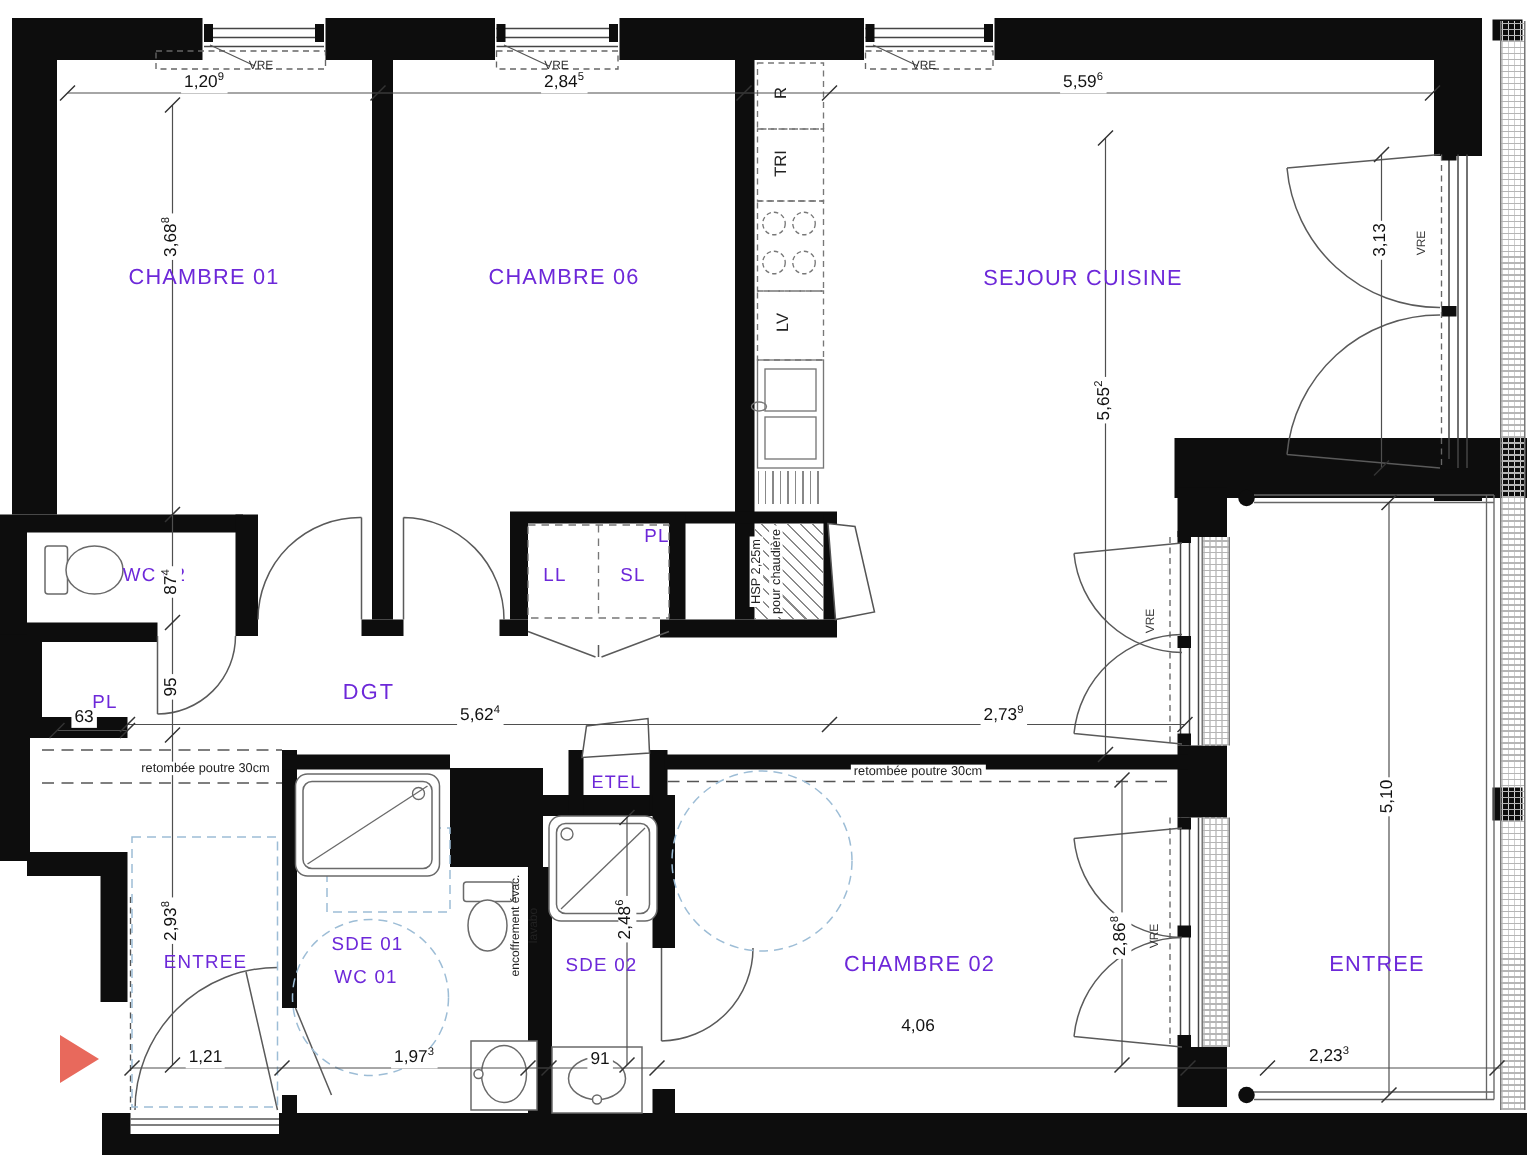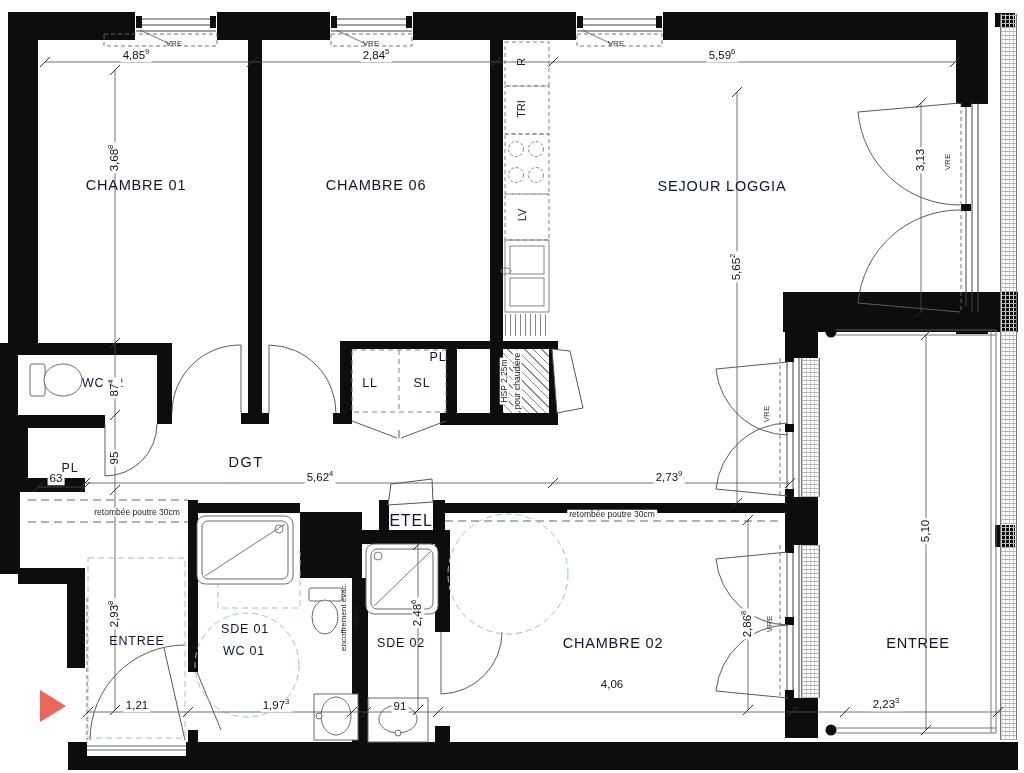--- a/index.html
+++ b/index.html
@@ -8,21 +8,21 @@
   .w{position:absolute;background:#0d0d0d;}
   .white{position:absolute;background:#ffffff;}
   .hatch45{position:absolute;background:repeating-linear-gradient(45deg,#8a8a8a 0 1px,transparent 1px 6px);}
   .hatchfine{position:absolute;background:
      repeating-linear-gradient(0deg,#b5b5b5 0 1px,transparent 1px 4px),
      repeating-linear-gradient(90deg,#cFcFcF 0 1px,transparent 1px 4px);
      border-left:1px solid #777;border-right:1px solid #777;}
   .hatchv{position:absolute;background:repeating-linear-gradient(90deg,#888 0 1px,transparent 1px 5px);}
   svg.overlay{position:absolute;left:0;top:0;}
   .lbl{position:absolute;transform:translate(-50%,-50%);white-space:nowrap;
-       font-size:13.5px;letter-spacing:.8px;color:#0f172a;}
+       font-size:13.5px;letter-spacing:.8px;color:#6d28d9;}
   .lbl.big{font-size:14.5px;}
   .lbl.md{font-size:12.5px;text-align:center;}
   .dim{position:absolute;transform:translate(-50%,-50%);white-space:nowrap;
        font-size:11.5px;color:#111;background:#fff;padding:0 2px;line-height:1;}
   .dim.v{transform:translate(-50%,-50%) rotate(-90deg);}
   .dim sup{font-size:7.5px;vertical-align:super;line-height:0;}
   .sm{position:absolute;transform:translate(-50%,-50%);white-space:nowrap;
       font-size:8.5px;color:#222;background:#fff;padding:0 2px;line-height:1;}
   .sm.v{transform:translate(-50%,-50%) rotate(-90deg);background:transparent;}
   .vre{position:absolute;transform:translate(-50%,-50%);font-size:8px;color:#333;
@@ -235,55 +235,55 @@
       <path d="M732,97 L742,87 M732,508 L742,498"></path>
       <path d="M916,108 L926,98 M916,317 L926,307"></path>
       <path d="M921,340 L931,330 M921,735 L931,725"></path>
       <path d="M413,550 L423,540 M413,715 L423,705"></path>
       <path d="M743,525 L753,515 M743,715 L753,705"></path>
     </g>
   </svg>
 
   <div class="lbl big" style="left:136px;top:185px">CHAMBRE 01</div>
   <div class="lbl big" style="left:376px;top:185px">CHAMBRE 06</div>
-  <div class="lbl big" style="left:722px;top:186px">SEJOUR LOGGIA</div>
+  <div class="lbl big" style="left:722px;top:186px">SEJOUR CUISINE</div>
   <div class="lbl md" style="left:103px;top:383px">WC 02</div>
   <div class="lbl big" style="left:246px;top:462px;letter-spacing:1.5px">DGT</div>
   <div class="lbl md" style="left:137px;top:641px">ENTREE</div>
   <div class="lbl md" style="left:245px;top:629px">SDE 01</div>
   <div class="lbl md" style="left:244px;top:651px">WC 01</div>
   <div class="lbl md" style="left:401px;top:643px">SDE 02</div>
   <div class="lbl big" style="left:613px;top:643px">CHAMBRE 02</div>
   <div class="lbl big" style="left:918px;top:643px">ENTREE</div>
 
   <div class="lbl md" style="left:438px;top:357px">PL</div>
   <div class="lbl md" style="left:70px;top:468px">PL</div>
   <div class="lbl md" style="left:370px;top:383px">LL</div>
   <div class="lbl md" style="left:422px;top:383px">SL</div>
-  <div class="lbl md" style="left:411px;top:521px;font-size:16px">ETEL</div>
+  <div class="lbl md" style="left:411px;top:521px;font-size:12px">ETEL</div>
 
   <div class="kx" style="left:521px;top:62px">R</div>
   <div class="kx" style="left:521px;top:109px">TRI</div>
   <div class="kx" style="left:522px;top:215px">LV</div>
 
   <div class="vre" style="left:174px;top:44px">VRE</div>
   <div class="vre" style="left:371px;top:44px">VRE</div>
   <div class="vre" style="left:616px;top:44px">VRE</div>
   <div class="vre v" style="left:948px;top:162px">VRE</div>
   <div class="vre v" style="left:767px;top:414px">VRE</div>
   <div class="vre v" style="left:770px;top:624px">VRE</div>
 
   <div class="sm" style="left:137px;top:512px">retombée poutre 30cm</div>
   <div class="sm" style="left:612px;top:514px">retombée poutre 30cm</div>
   <div class="sm v" style="left:504px;top:381px;background:#fff">HSP 2,25m</div>
   <div class="sm v" style="left:517px;top:381px;background:#fff">pour chaudière</div>
   <div class="sm v" style="left:344px;top:617px;font-size:8px">encoffrement évac.</div>
   <div class="sm v" style="left:356px;top:617px;font-size:8px">lavabo</div>
 
-  <div class="dim" style="left:136px;top:56px"><span>4,85</span><sup>9</sup></div>
+  <div class="dim" style="left:136px;top:56px"><span>1,20</span><sup>9</sup></div>
   <div class="dim" style="left:376px;top:56px"><span>2,84</span><sup>5</sup></div>
   <div class="dim" style="left:722px;top:56px"><span>5,59</span><sup>6</sup></div>
   <div class="dim v" style="left:115px;top:158px"><span>3,68</span><sup>8</sup></div>
   <div class="dim v" style="left:737px;top:267px"><span>5,65</span><sup>2</sup></div>
   <div class="dim v" style="left:921px;top:160px"><span>3,13</span><sup></sup></div>
   <div class="dim v" style="left:115px;top:388px"><span>87</span><sup>4</sup></div>
   <div class="dim v" style="left:115px;top:458px"><span>95</span><sup></sup></div>
   <div class="dim" style="left:56px;top:479px"><span>63</span><sup></sup></div>
   <div class="dim" style="left:320px;top:478px"><span>5,62</span><sup>4</sup></div>
   <div class="dim" style="left:669px;top:478px"><span>2,73</span><sup>9</sup></div>

